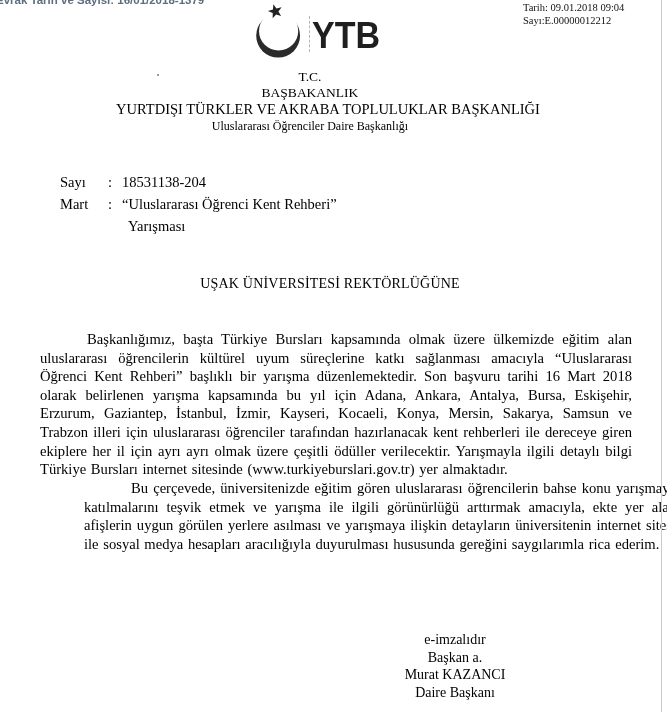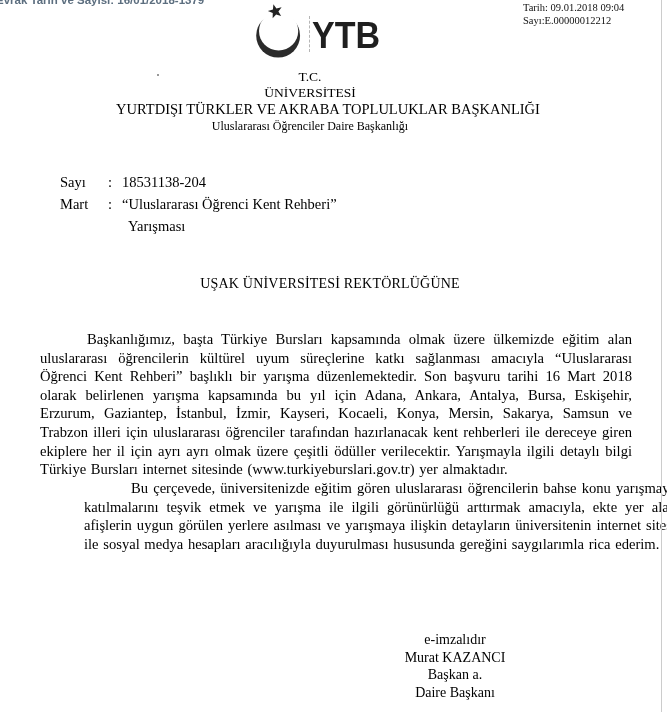--- a/index.html
+++ b/index.html
@@ -121,21 +121,21 @@
       <circle cx="28" cy="35" r="23.5" fill="#2b2b2b"></circle>
       <circle cx="28.5" cy="30" r="21" fill="#ffffff"></circle>
       <polygon fill="#222222" points="22.93,1.27 26.18,5.92 31.71,4.64 28.30,9.17 31.22,14.03 25.85,12.19 22.13,16.47 22.23,10.80 17.01,8.58 22.44,6.92"></polygon>
     </svg>
     <span class="logo-sep"></span>
     <span class="logo-text">YTB</span>
   </div>
 
   <div class="letterhead">
     <div class="lh1">T.C.</div>
-    <div class="lh2">ÜNİVERSİTESİ</div>
+    <div class="lh2">BAŞBAKANLIK</div>
     <div class="lh3">YURTDIŞI TÜRKLER VE AKRABA TOPLULUKLAR BAŞKANLIĞI</div>
     <div class="lh4">Uluslararası Öğrenciler Daire Başkanlığı</div>
   </div>
 
   <div class="scan-dot"></div>
 
   <div class="meta">
     <div class="meta-row">
       <span>Sayı</span>
       <span>:</span>
@@ -153,20 +153,20 @@
     </div>
   </div>
 
   <div class="recipient">UŞAK ÜNİVERSİTESİ REKTÖRLÜĞÜNE</div>
 
   <p class="para p1">Başkanlığımız, başta Türkiye Bursları kapsamında olmak üzere ülkemizde eğitim alan uluslararası öğrencilerin kültürel uyum süreçlerine katkı sağlanması amacıyla “Uluslararası Öğrenci Kent Rehberi” başlıklı bir yarışma düzenlemektedir. Son başvuru tarihi 16 Mart 2018 olarak belirlenen yarışma kapsamında bu yıl için Adana, Ankara, Antalya, Bursa, Eskişehir, Erzurum, Gaziantep, İstanbul, İzmir, Kayseri, Kocaeli, Konya, Mersin, Sakarya, Samsun ve Trabzon illeri için uluslararası öğrenciler tarafından hazırlanacak kent rehberleri ile dereceye giren ekiplere her il için ayrı ayrı olmak üzere çeşitli ödüller verilecektir. Yarışmayla ilgili detaylı bilgi Türkiye Bursları internet sitesinde (www.turkiyeburslari.gov.tr) yer almaktadır.</p>
   <p class="para p2">Bu çerçevede, üniversitenizde eğitim gören uluslararası öğrencilerin bahse konu yarışmaya katılmalarını teşvik etmek ve yarışma ile ilgili görünürlüğü arttırmak amacıyla, ekte yer alan afişlerin uygun görülen yerlere asılması ve yarışmaya ilişkin detayların üniversitenin internet sitesi ile sosyal medya hesapları aracılığıyla duyurulması hususunda gereğini saygılarımla rica ederim.</p>
 
   <div class="signature">
     <div>e-imzalıdır</div>
+    <div>Başkan a.</div>
     <div>Murat KAZANCI</div>
-    <div>Başkan a.</div>
     <div>Daire Başkanı</div>
   </div>
 
   <div class="page-edge-line"></div>
 
 </div>
 
 </body></html>

